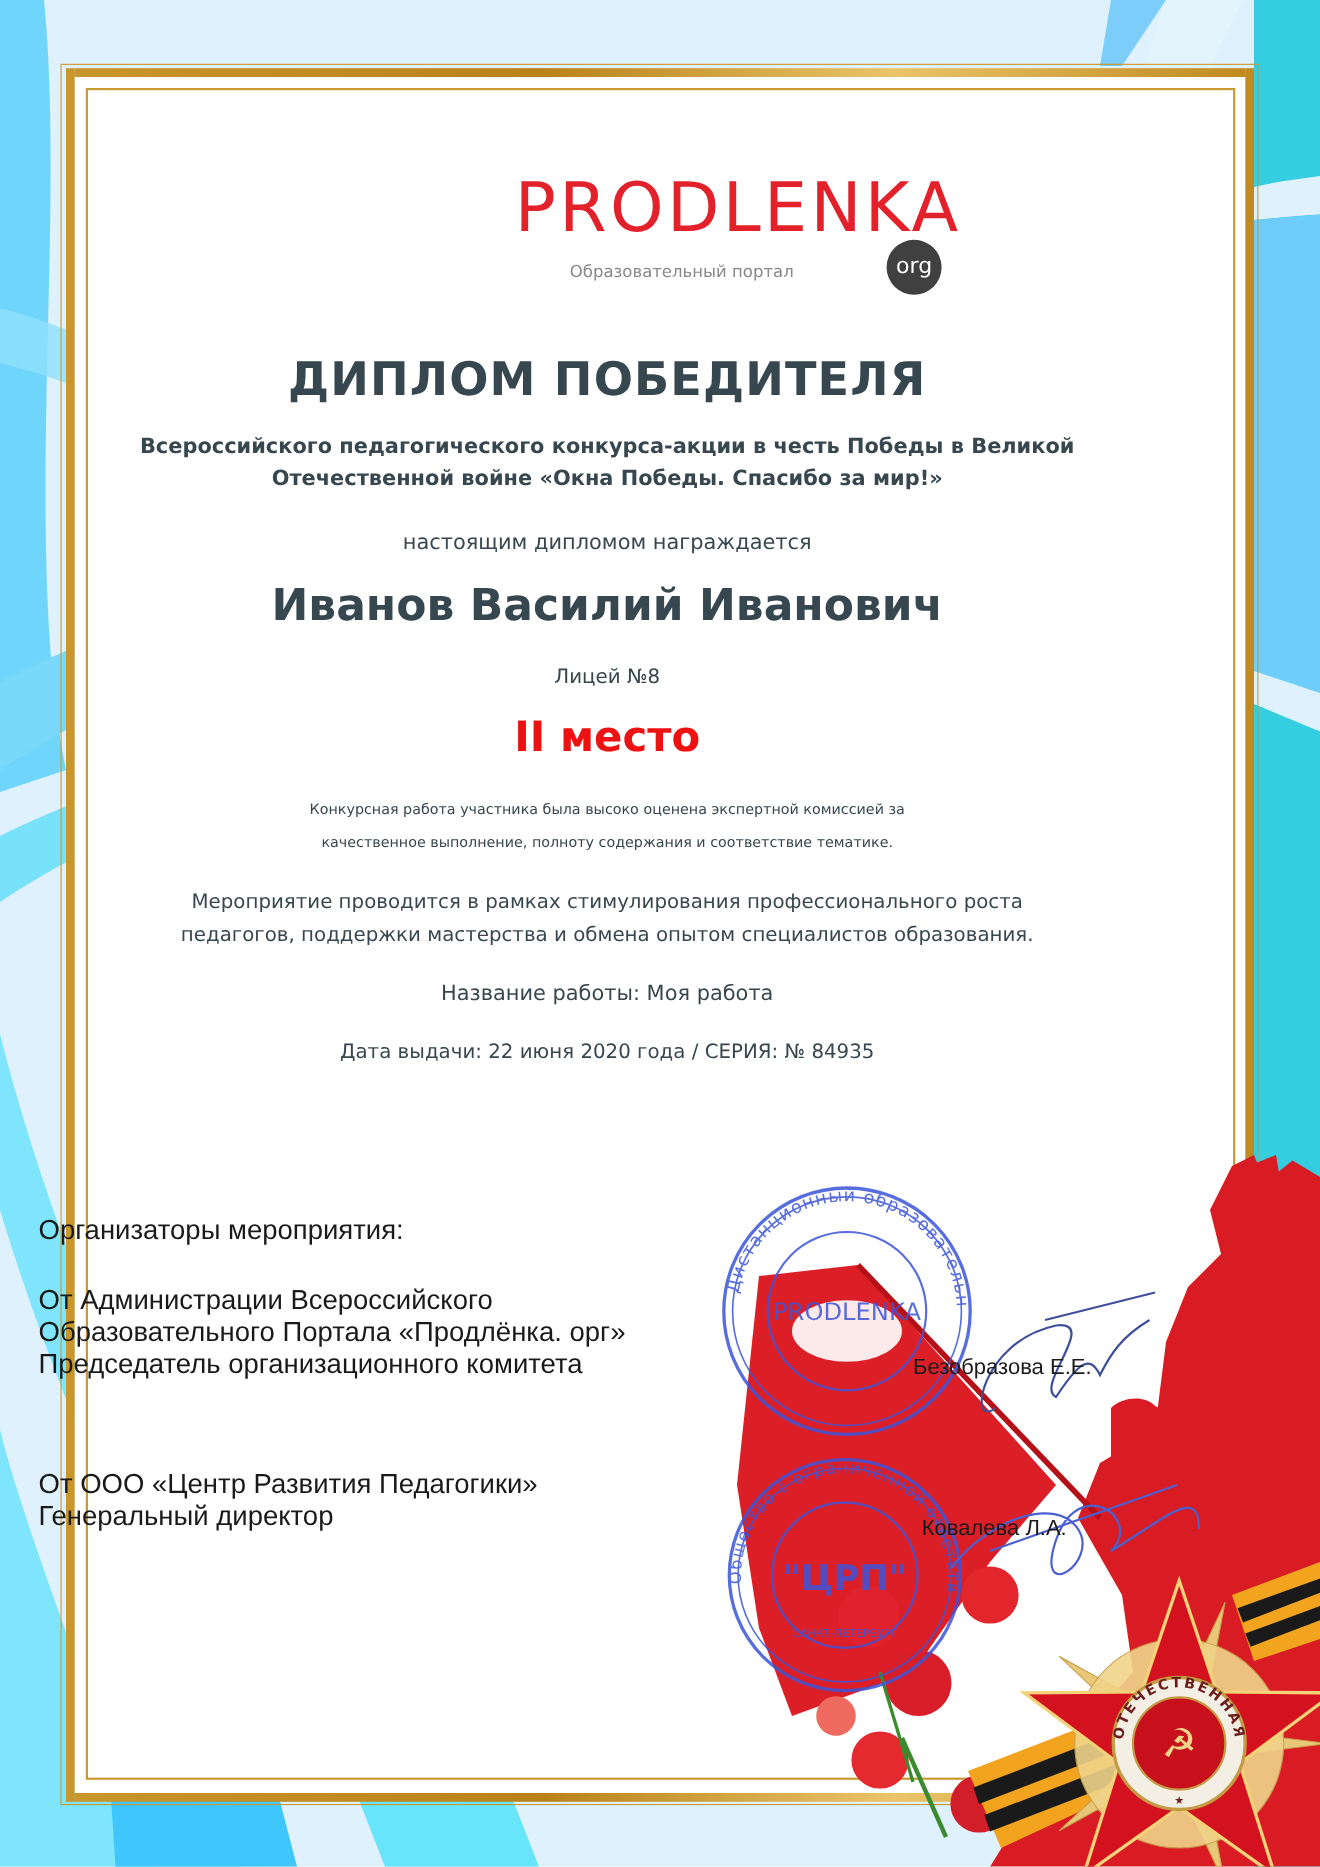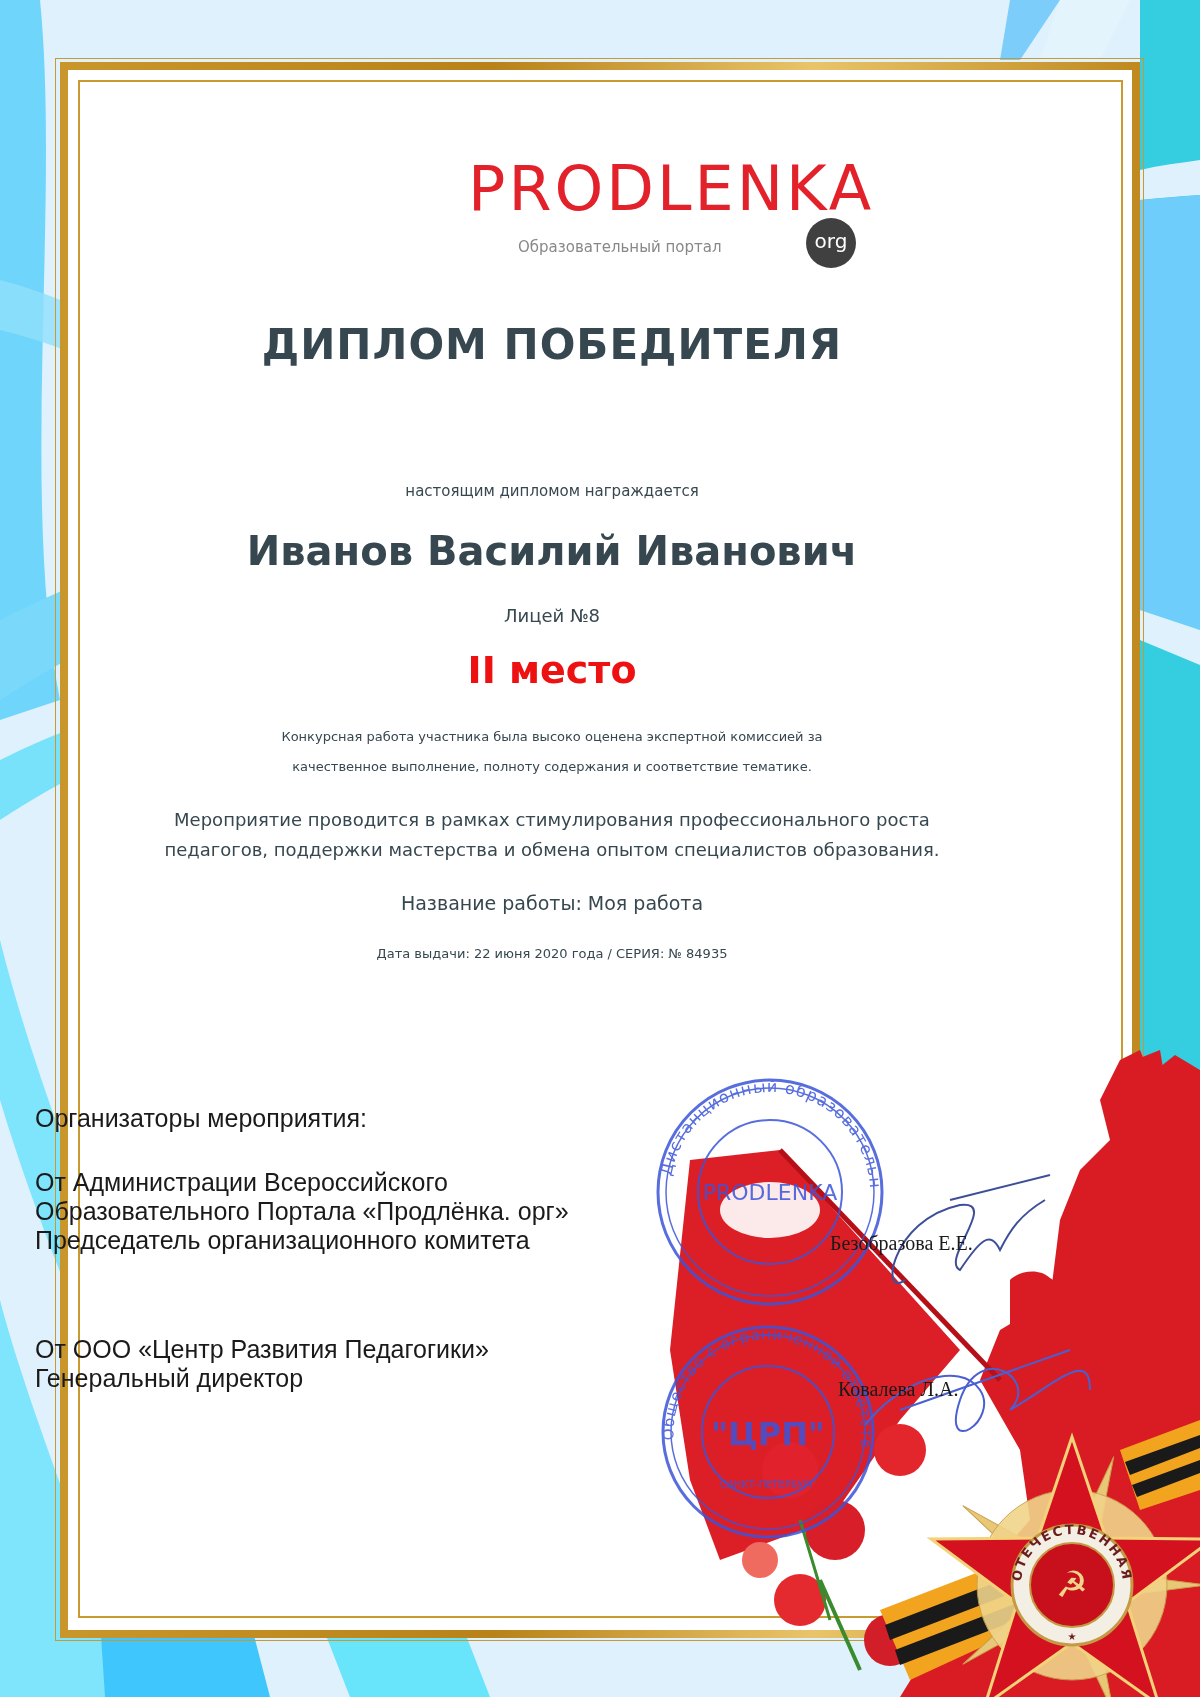--- a/index.html
+++ b/index.html
@@ -42,35 +42,35 @@
     border-radius: 50%; background: #404040; color: #fff;
     font-size: 20px; text-align: center; line-height: 46px;
   }
   .logo-sub {
     position: absolute; left: 130px; top: 80px; font-size: 15px; color: #888;
   }
 
   .center { position: absolute; left: 0; width: 944px; text-align: center; color: #37474f; }
   .title { top: 240px; font-size: 42px; font-weight: bold; letter-spacing: 1px; }
   .subtitle { top: 312px; font-size: 19px; font-weight: bold; line-height: 29px; }
-  .awarded { top: 402px; font-size: 15px; }
+  .awarded { top: 402px; font-size: 19px; }
   .name { top: 448px; font-size: 40px; font-weight: bold; }
   .school { top: 525px; font-size: 18px; }
   .place { top: 568px; font-size: 38px; font-weight: bold; color: #ee1111; }
   .para1 { top: 642px; font-size: 13px; line-height: 30px; }
   .para2 { top: 725px; font-size: 18px; line-height: 30px; }
   .work { top: 812px; font-size: 19px; }
-  .date { top: 866px; font-size: 13px; text-align: center; }
+  .date { top: 866px; font-size: 18px; text-align: center; }
 
   .organizers { position: absolute; left: 35px; color: #1a1a1a; font-family: "Liberation Sans", sans-serif; font-size: 25px; line-height: 29px; }
   .org-head { top: 1104px; }
   .org1 { top: 1168px; }
   .org2 { top: 1335px; }
 
-  .sig-name { position: absolute; color: #1a1a1a; font-family: Liberation Serif, serif; font-size: 20px; }
+  .sig-name { position: absolute; color: #1a1a1a; font-family: Liberation Sans, sans-serif; font-size: 20px; }
   .sig1 { left: 830px; top: 1232px; }
   .sig2 { left: 838px; top: 1378px; }
 
   .deco { position: absolute; left: 0; top: 0; pointer-events: none; }
   .ovl { position: absolute; left: 0; top: 0; }
 </style>
 </head>
 <body>
 
 <div class="bg">
@@ -184,20 +184,24 @@
 </svg>
 
 <div class="content">
   <div class="logo">
     <div class="logo-word">PRODLENKA</div>
     <div class="logo-org">org</div>
     <div class="logo-sub">Образовательный портал</div>
   </div>
 
   <div class="center title">ДИПЛОМ ПОБЕДИТЕЛЯ</div>
+  <div class="center subtitle">
+    <div>Всероссийского педагогического конкурса-акции в честь Победы в Великой</div>
+    <div>Отечественной войне «Окна Победы. Спасибо за мир!»</div>
+  </div>
   <div class="center awarded">настоящим дипломом награждается</div>
   <div class="center name">Иванов Василий Иванович</div>
   <div class="center school">Лицей №8</div>
   <div class="center place">II место</div>
   <div class="center para1">
     <div>Конкурсная работа участника была высоко оценена экспертной комиссией за</div>
     <div>качественное выполнение, полноту содержания и соответствие тематике.</div>
   </div>
   <div class="center para2">
     <div>Мероприятие проводится в рамках стимулирования профессионального роста</div>

